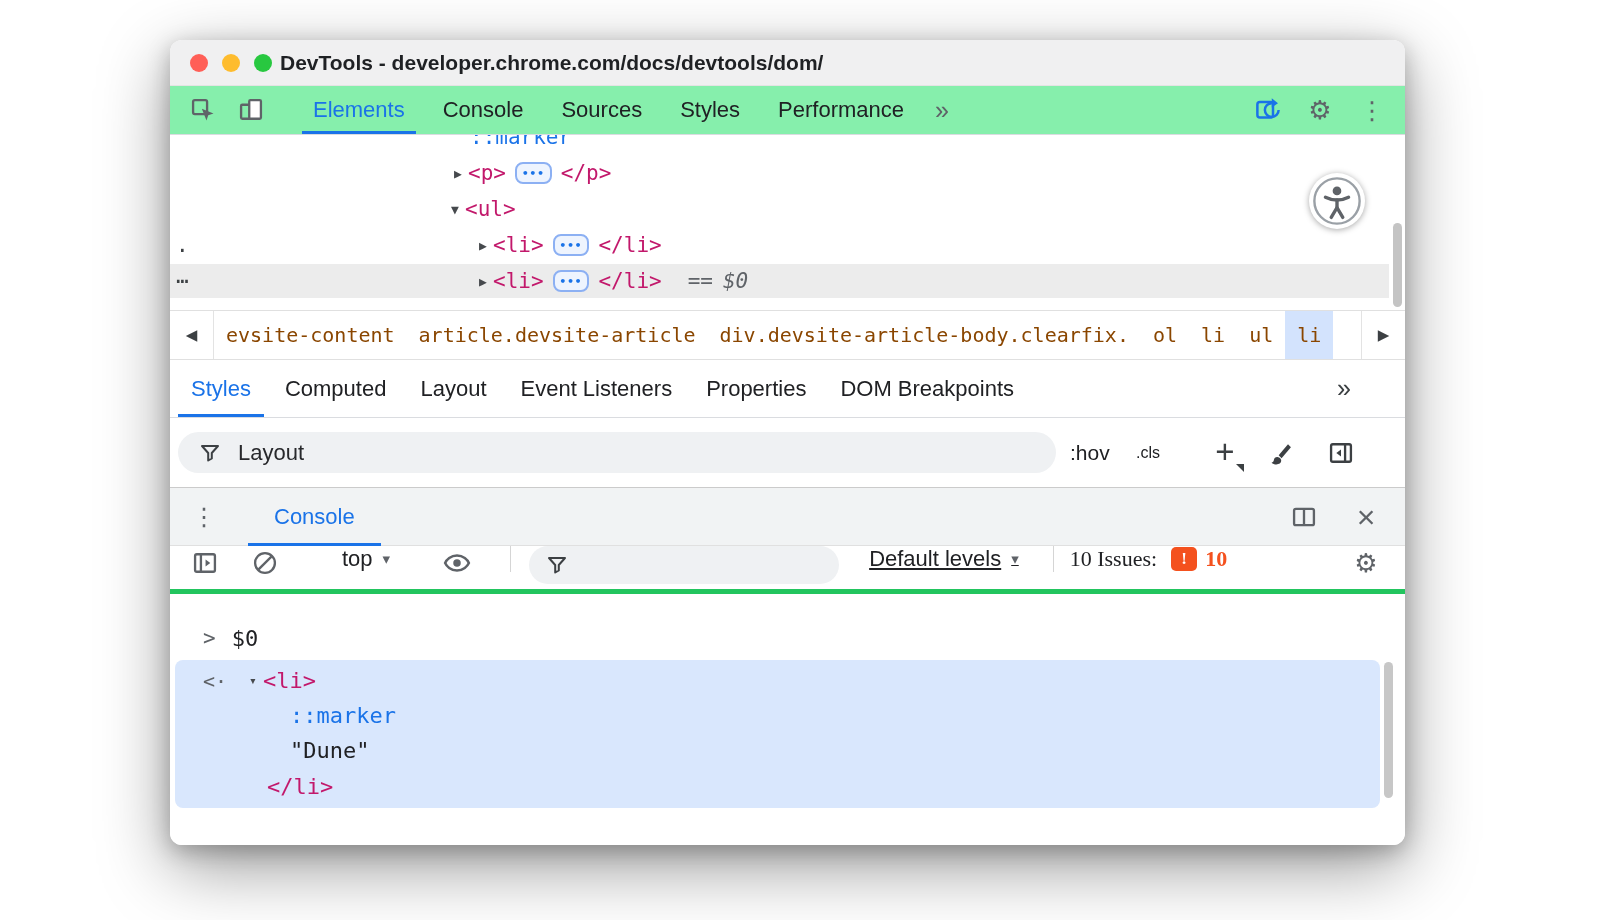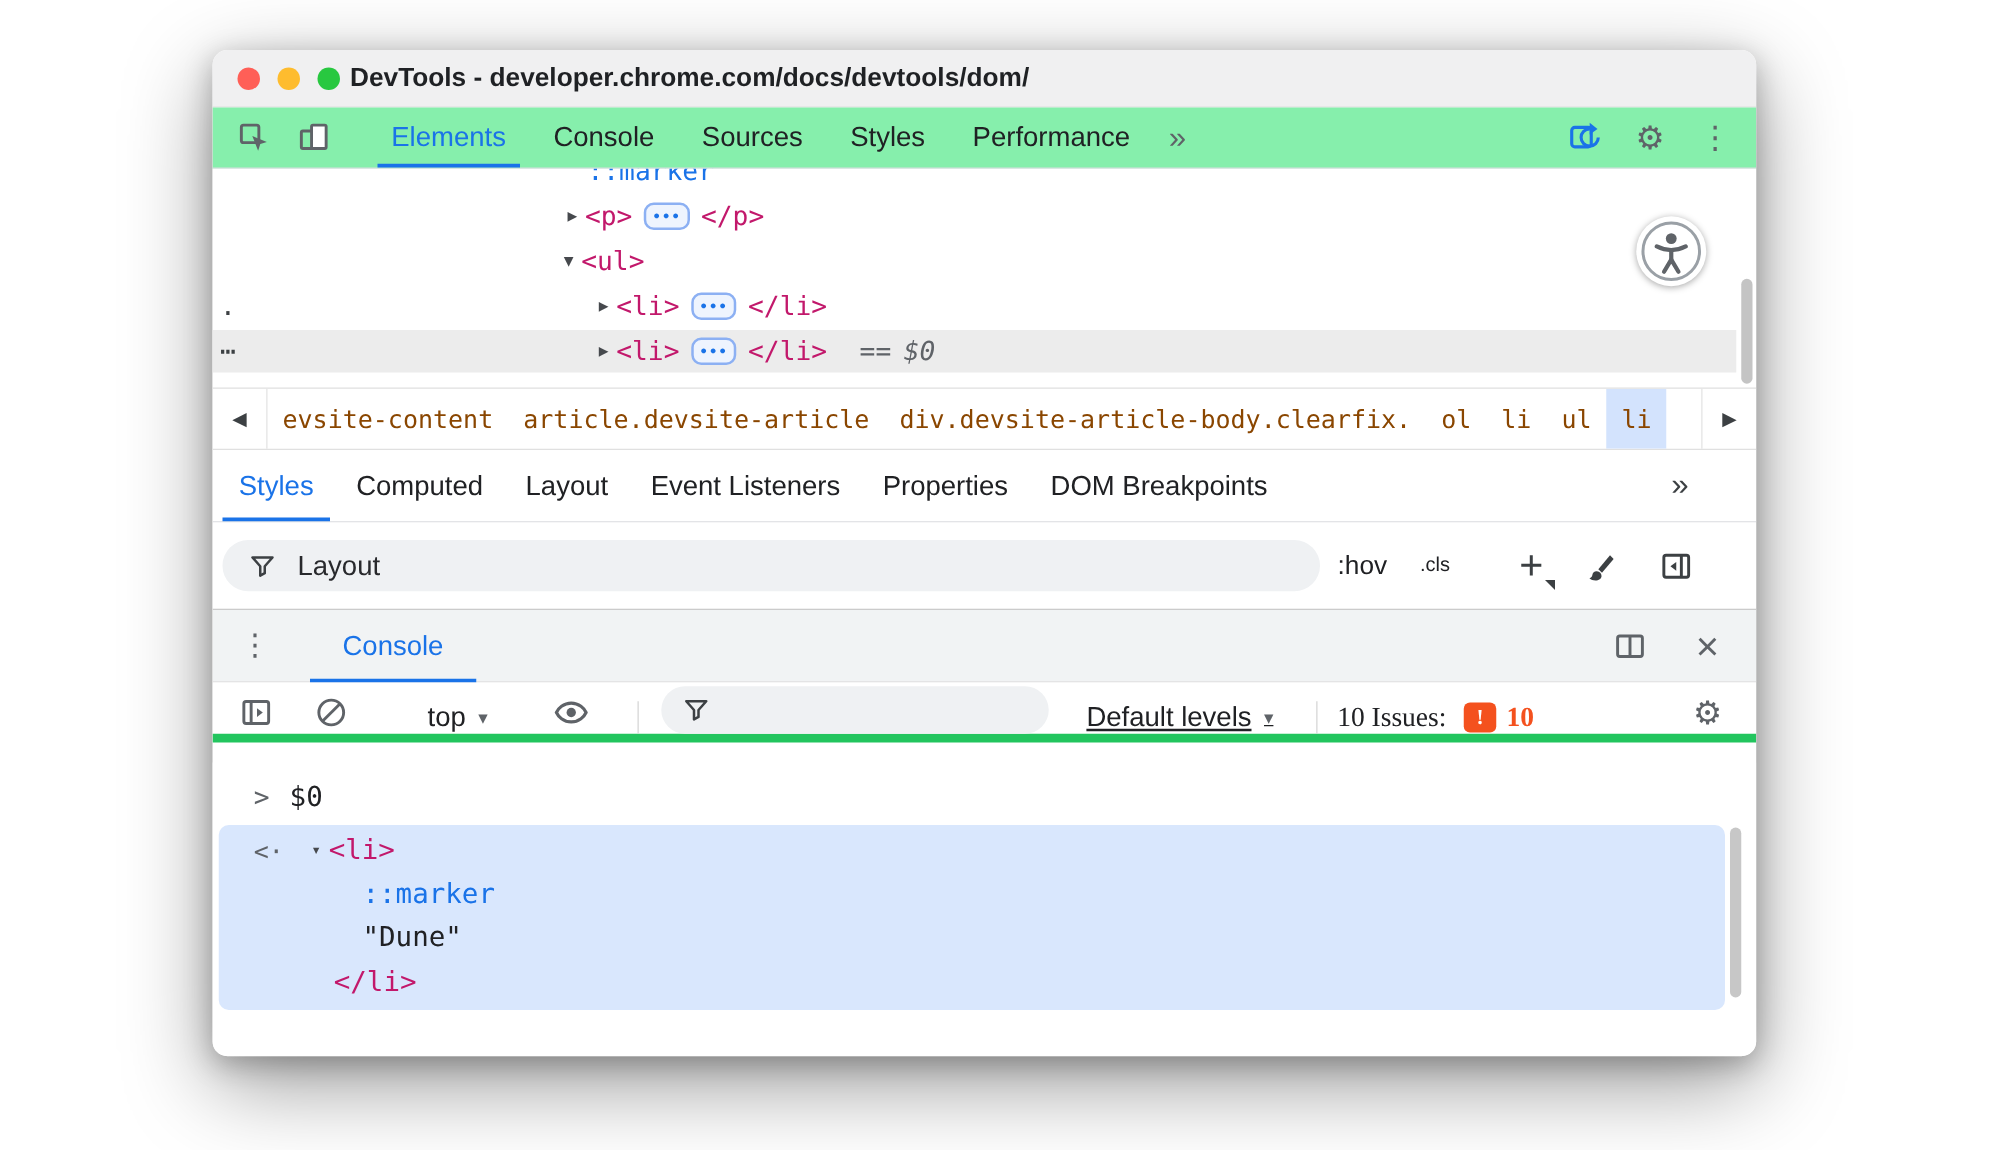--- a/index.html
+++ b/index.html
@@ -82,21 +82,21 @@
   
   .drawer-header { position:absolute; top:447px; left:0; right:0; height:59px; background:#f1f3f4;
     border-top:1px solid #cbcbcb; border-bottom:1px solid #e0e0e0; display:flex; align-items:stretch; }
   .dh-kebab { margin-left:22px; font-size:24px; color:#5f6368; align-self:center; }
   .dh-tab { margin-left:32px; display:flex; align-items:center; color:#1a73e8; font-size:22px; position:relative; padding:0 26px; }
   .dh-tab::after { content:""; position:absolute; left:0; right:0; bottom:-1px; height:3px; background:#1a73e8; }
   .dh-right { margin-left:auto; margin-right:22px; display:flex; align-items:center; gap:28px; }
   .glyph-close { font-size:32px; color:#5f6368; line-height:1; }
   
   .console-toolbar { position:absolute; top:506px; left:0; right:0; height:48px; background:#fff;
-    border-bottom:7px solid #22c55e; display:flex; align-items:flex-end; }
+    border-bottom:5px solid #22c55e; display:flex; align-items:flex-start; }
   .ct-sep { width:1px; height:26px; background:#d5d5d5; flex:none; }
   .ct-label { font-size:22px; color:#202124; }
   .caret { font-size:15px; color:#5f6368; margin-left:10px; }
   .ct-filter { width:310px; height:38px; border-radius:19px; background:#eff1f3; display:flex; align-items:center; padding-left:16px; margin-left:18px; flex:none; }
   .issues-chip { display:flex; align-items:center; margin-left:40px; }
   .issues-badge { width:26px; height:24px; border-radius:5px; background:#f4511e; color:#fff; font-weight:bold;
     font-size:17px; display:flex; align-items:center; justify-content:center; margin-left:14px; }
   .issues-count { font-size:22px; color:#f4511e; margin-left:8px; font-weight:bold; }
   
   .console-body { position:absolute; top:570px; left:0; right:0; bottom:0; background:#fff;

